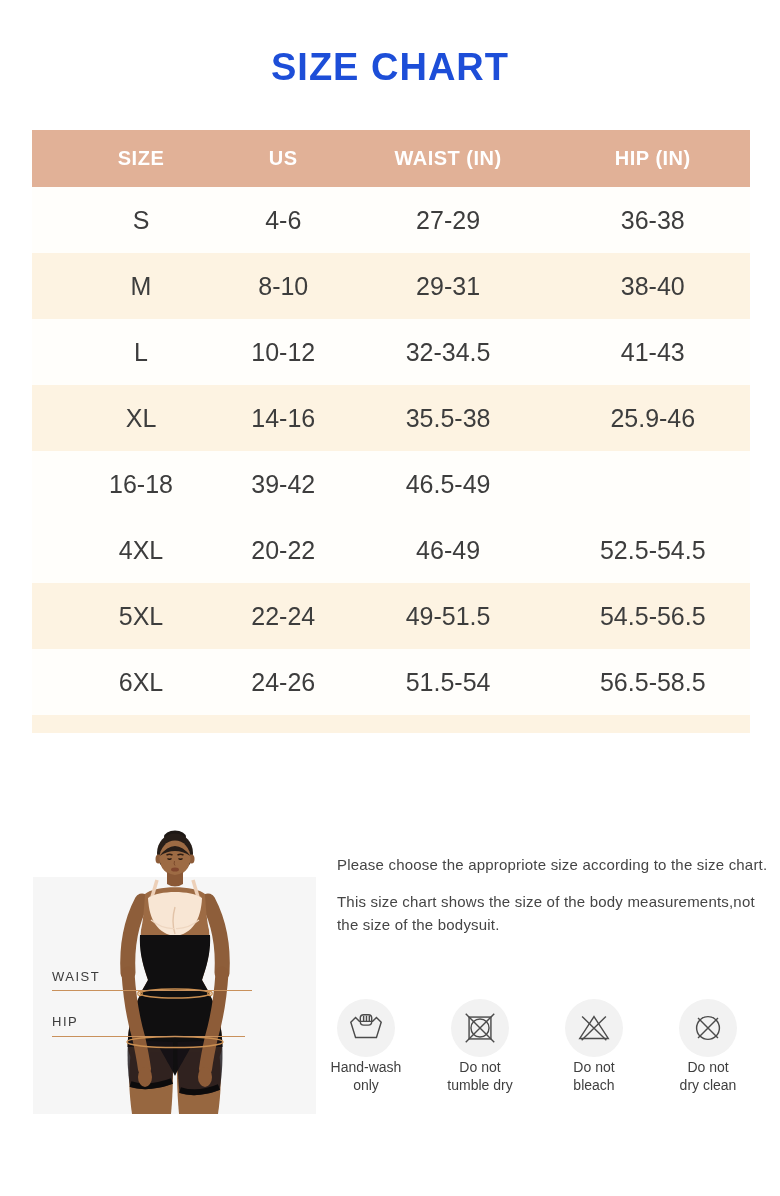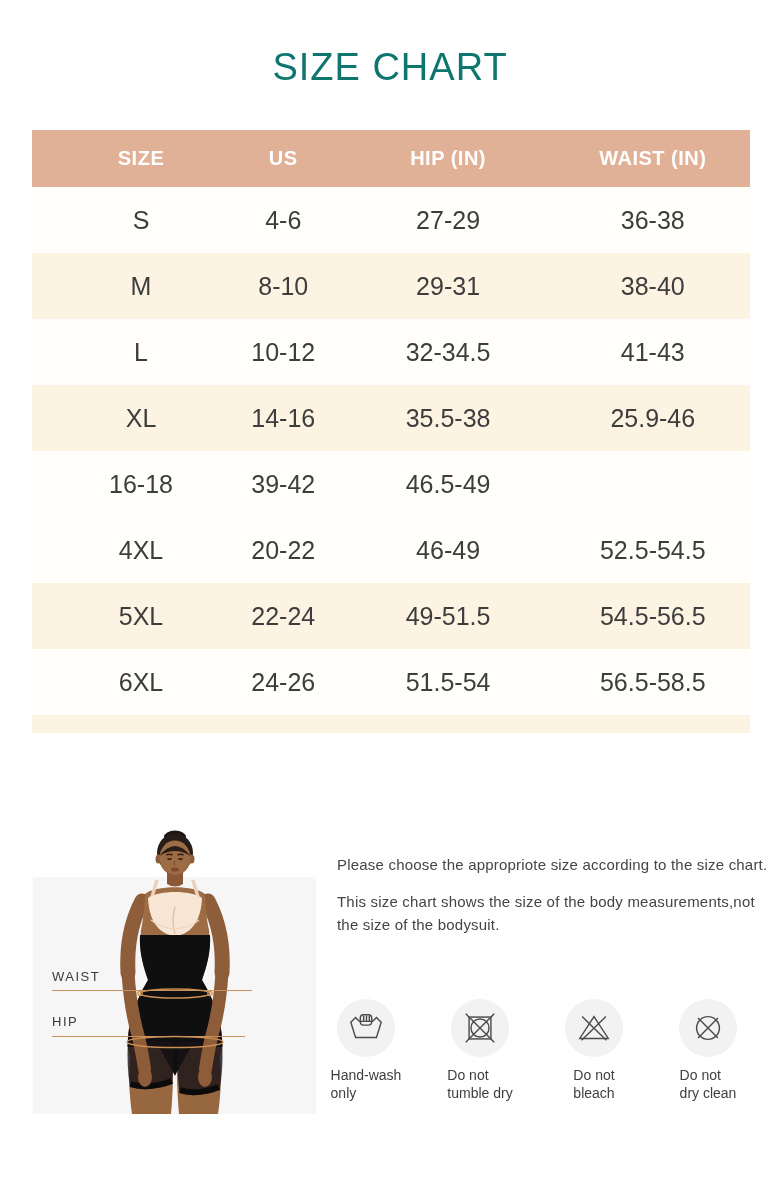--- a/index.html
+++ b/index.html
@@ -2,21 +2,21 @@
 <html><head>
 <meta charset="utf-8">
 <style>
   html,body { margin:0; padding:0; }
   body {
     width:780px; height:1196px; position:relative; background:#ffffff;
     font-family:"Liberation Sans", sans-serif; overflow:hidden;
   }
   .title {
     position:absolute; top:46px; left:0; width:780px; text-align:center;
-    font-size:38px; font-weight:normal; letter-spacing:1px; color:#0f766e;
+    font-size:38px; font-weight:bold; letter-spacing:1px; color:#1d4ed8;
   }
   .size-table { position:absolute; left:32px; top:130px; width:718px; }
   .thead, .trow {
     display:grid; grid-template-columns:24.5% 16.5% 31% 28%;
     align-items:center; text-align:center;padding-left:24px;
   }
   .thead {
     height:57px; background:#e1b197; color:#ffffff;
     font-weight:bold; font-size:20px; letter-spacing:0.5px;
   }
@@ -51,34 +51,34 @@
     position:absolute; left:312px; top:999px; width:450px;
     display:flex; justify-content:space-between; z-index:2;
   }
   .care-item { width:108px; display:flex; flex-direction:column; align-items:center; }
   .care-circle {
     width:58px; height:58px; border-radius:50%; background:#f2f2f2;
     display:flex; align-items:center; justify-content:center;
   }
   .care-circle svg { width:38px; height:38px; stroke:#4b4b4b; fill:none; stroke-width:1.5; }
   .care-label {
-    margin-top:9px; font-size:14px; line-height:18px; color:#3f3f3f; 
+    margin-top:1px; font-size:14px; line-height:18px; color:#3f3f3f; text-align:center;
   }
 </style>
 </head>
 <body>
 
 <div class="title">SIZE CHART</div>
 
 <div class="size-table">
   <div class="thead">
     <div>SIZE</div>
     <div>US</div>
+    <div>WAIST (IN)</div>
     <div>HIP (IN)</div>
-    <div>WAIST (IN)</div>
   </div>
 
   <div class="trow">
     <div>S</div>
     <div>4-6</div>
     <div>27-29</div>
     <div>36-38</div>
   </div>
   <div class="trow stripe">
     <div>M</div>

